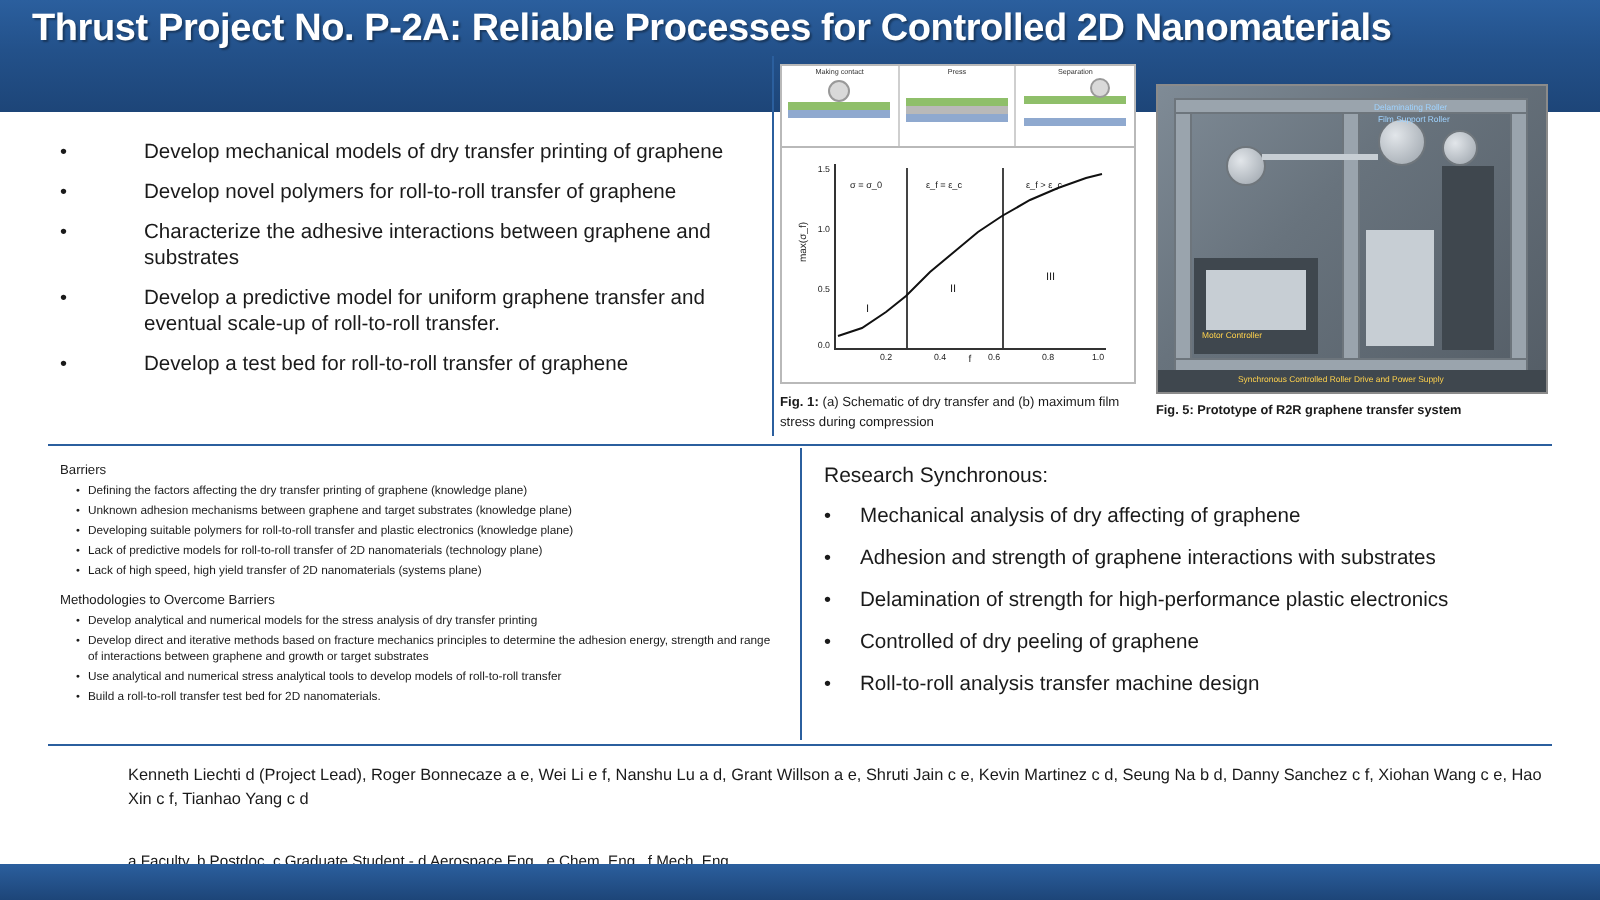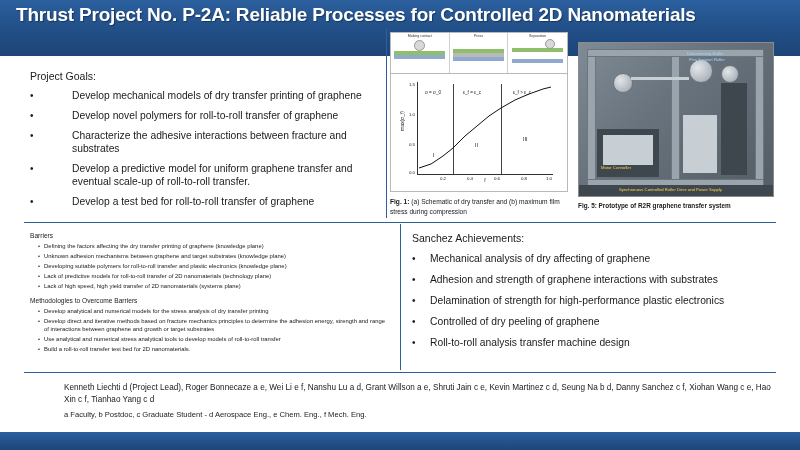--- a/index.html
+++ b/index.html
@@ -323,21 +323,21 @@
   .authors {
     position: absolute;
     left: 64px;
     top: 382px;
     width: 712px;
     font-size: 8.2px;
     color: #1a1a1a;
     line-height: 12px;
   }
   .legend {
-    margin-top: 3px;
+    margin-top: 19px;
     font-size: 7.6px;
   }
   
   .bottom-bar {
     position: absolute;
     left: 0;
     top: 432px;
     width: 800px;
     height: 18px;
     background: linear-gradient(to bottom, #2b5f9e, #1d4578);
@@ -368,33 +368,32 @@
 </head>
 <body>
 
 <div class="slide">
 
   <div class="title-bar">
     <div class="title-text">Thrust Project No. P-2A: Reliable Processes for Controlled 2D Nanomaterials</div>
   </div>
 
   <div class="goals">
-    <div class="goals-head">Project Goals:</div>
 
     <div class="bullet-row">
       <div class="dot">•</div>
       <div class="txt">Develop mechanical models of dry transfer printing  of graphene</div>
     </div>
     <div class="bullet-row">
       <div class="dot">•</div>
       <div class="txt">Develop novel polymers for roll-to-roll transfer of graphene</div>
     </div>
     <div class="bullet-row">
       <div class="dot">•</div>
-      <div class="txt">Characterize the adhesive interactions between fracture and substrates</div>
+      <div class="txt">Characterize the adhesive interactions between graphene and substrates</div>
     </div>
     <div class="bullet-row">
       <div class="dot">•</div>
       <div class="txt">Develop a predictive model for uniform graphene transfer and eventual scale-up of roll-to-roll transfer.</div>
     </div>
     <div class="bullet-row">
       <div class="dot">•</div>
       <div class="txt">Develop a test bed for roll-to-roll transfer of graphene</div>
     </div>
   </div>
@@ -528,21 +527,21 @@
       <div class="dot">•</div>
       <div class="txt">Use analytical and numerical stress analytical tools to develop models of roll-to-roll transfer</div>
     </div>
     <div class="b-row">
       <div class="dot">•</div>
       <div class="txt">Build a roll-to-roll transfer test bed for 2D nanomaterials.</div>
     </div>
   </div>
 
   <div class="achieve">
-    <div class="a-head">Sanchez Achievements:</div>
+    <div class="a-head">Research Synchronous:</div>
 
     <div class="a-row">
       <div class="dot">•</div>
       <div class="txt">Mechanical analysis of dry affecting of graphene</div>
     </div>
     <div class="a-row">
       <div class="dot">•</div>
       <div class="txt">Adhesion and strength of graphene interactions with substrates</div>
     </div>
     <div class="a-row">

